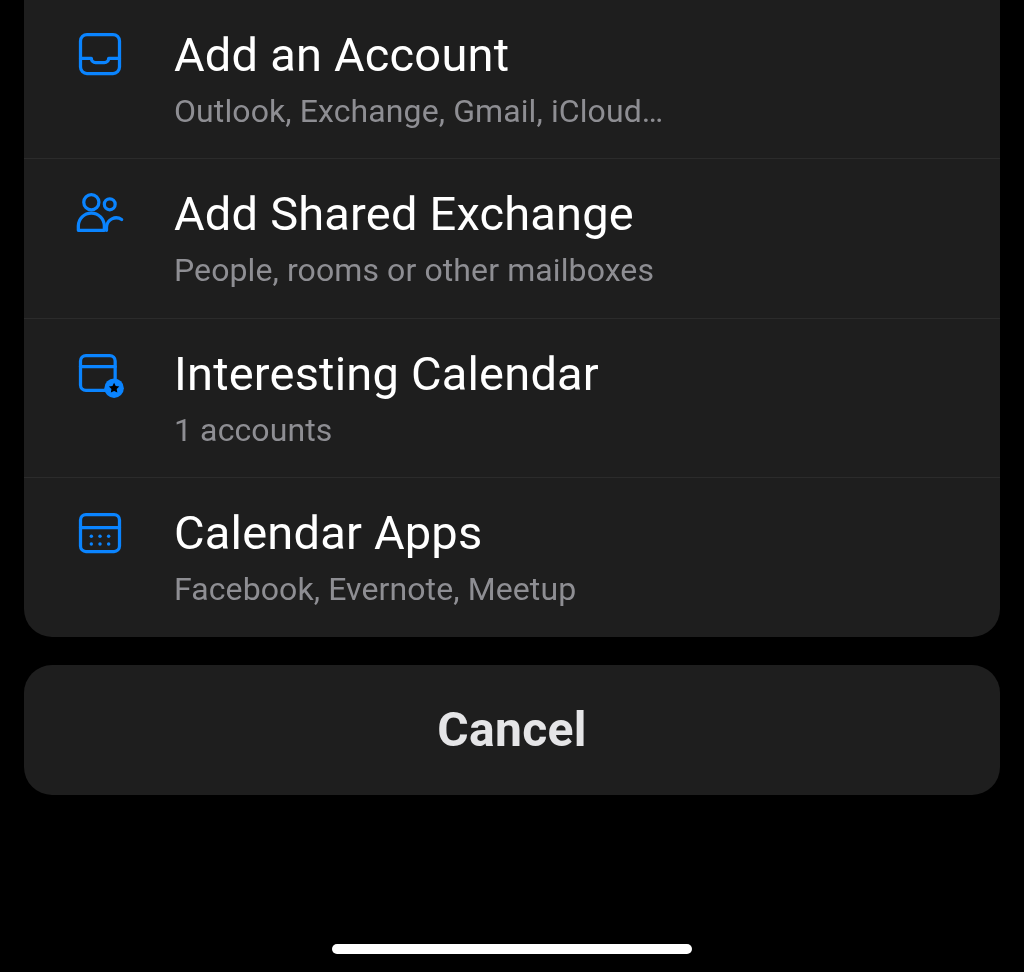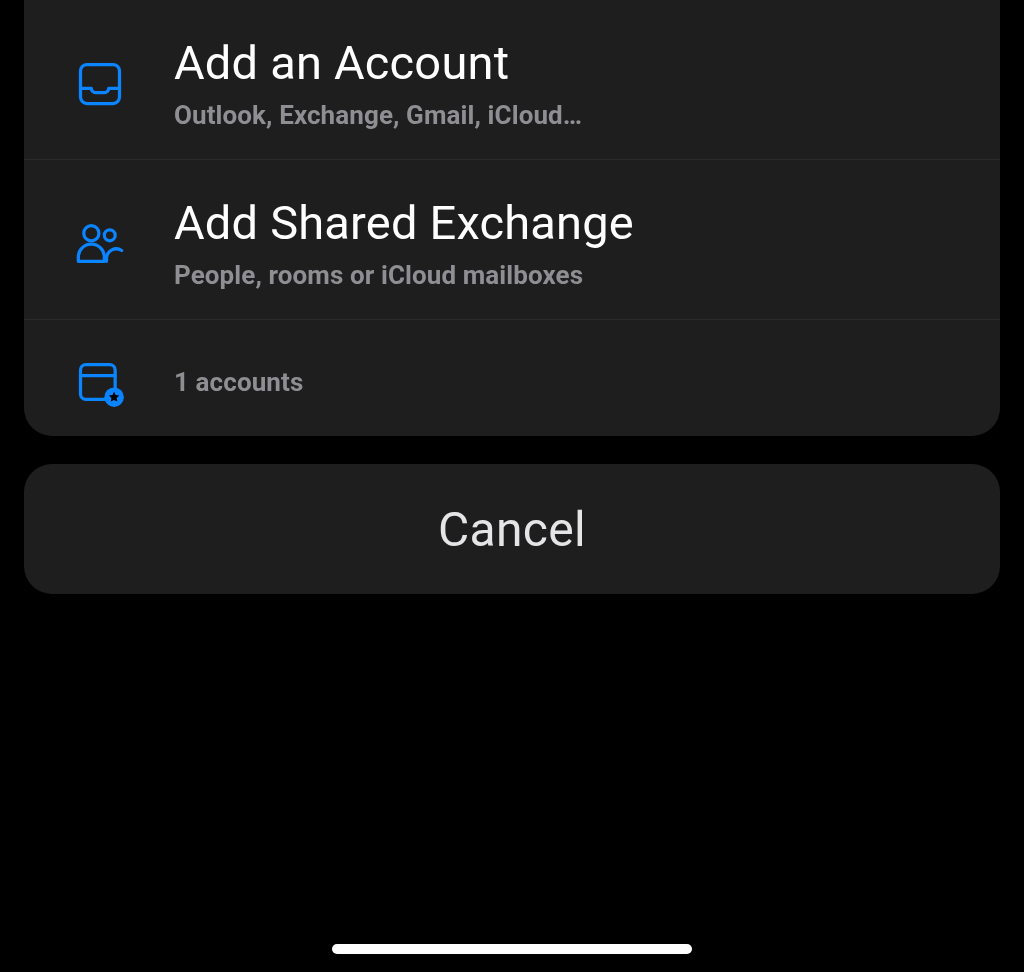--- a/index.html
+++ b/index.html
@@ -21,25 +21,24 @@
       left: 24px;
       right: 24px;
     }
     .menu-list {
       background: #1e1e1e;
       border-radius: 0 0 28px 28px;
       overflow: hidden;
     }
     .menu-item {
       display: flex;
-      align-items: center;
+      align-items: flex-start;
       padding: 28px 30px 28px 30px;
       border-bottom: 1px solid rgba(255,255,255,0.06);
       cursor: pointer;
-      margin-top: 8px;
     }
     .menu-item:last-child {
       border-bottom: none;
     }
     .icon-wrap {
       width: 120px;
       display: flex;
       align-items: center;
       justify-content: flex-start;
       padding-left: 20px;
@@ -58,42 +57,42 @@
     }
     .item-title {
       color: #ffffff;
       font-size: 47px;
       font-weight: 400;
       letter-spacing: 0.2px;
       line-height: 1.15;
     }
     .item-subtitle {
       color: #8e8e93;
-      font-size: 26px;
-      font-weight: 700;
+      font-size: 32px;
+      font-weight: 400;
       letter-spacing: 0.1px;
       line-height: 1.2;
       white-space: nowrap;
       overflow: hidden;
       text-overflow: ellipsis;
     }
     .cancel-button {
       margin-top: 28px;
       background: #1e1e1e;
       border-radius: 28px;
       height: 130px;
       display: flex;
       align-items: center;
       justify-content: center;
       cursor: pointer;
     }
     .cancel-label {
       color: #e5e5e7;
       font-size: 48px;
-      font-weight: 400;
+      font-weight: 700;
       letter-spacing: 0.3px;
     }
     .home-indicator {
       position: absolute;
       bottom: 18px;
       left: 50%;
       transform: translateX(-50%);
       width: 360px;
       height: 10px;
       background: #ffffff;
@@ -123,38 +122,57 @@
       <div class="icon-wrap">
         <svg viewBox="0 0 48 48" fill="none" stroke="#0a84ff" stroke-width="3" stroke-linecap="round" stroke-linejoin="round">
           <circle cx="16" cy="14" r="7"></circle>
           <circle cx="33" cy="16" r="5"></circle>
           <path d="M4 40 v-4 a12 12 0 0 1 24 0 v4 z"></path>
           <path d="M30 40 v-3 a9 9 0 0 1 14 -7"></path>
         </svg>
       </div>
       <div class="text-wrap">
         <div class="item-title">Add Shared Exchange</div>
-        <div class="item-subtitle">People, rooms or iCloud mailboxes</div>
+        <div class="item-subtitle">People, rooms or other mailboxes</div>
       </div>
     </div>
 
     <div class="menu-item">
       <div class="icon-wrap">
         <svg viewBox="0 0 48 48" fill="none" stroke="#0a84ff" stroke-width="3" stroke-linecap="round" stroke-linejoin="round">
           <rect x="6" y="8" width="32" height="32" rx="5"></rect>
           <line x1="6" y1="18" x2="38" y2="18"></line>
           <circle cx="37" cy="38" r="9" fill="#0a84ff" stroke="none"></circle>
           <path d="M37 33 l1.5 3 3.3 0.5 -2.4 2.3 0.6 3.3 -3 -1.6 -3 1.6 0.6 -3.3 -2.4 -2.3 3.3 -0.5 z" fill="#000" stroke="none"></path>
         </svg>
       </div>
       <div class="text-wrap">
+        <div class="item-title">Interesting Calendar</div>
         <div class="item-subtitle">1 accounts</div>
       </div>
     </div>
 
+    <div class="menu-item">
+      <div class="icon-wrap">
+        <svg viewBox="0 0 48 48" fill="none" stroke="#0a84ff" stroke-width="3" stroke-linecap="round" stroke-linejoin="round">
+          <rect x="6" y="8" width="36" height="34" rx="5"></rect>
+          <line x1="6" y1="20" x2="42" y2="20"></line>
+          <circle cx="16" cy="28" r="1.6" fill="#0a84ff" stroke="none"></circle>
+          <circle cx="24" cy="28" r="1.6" fill="#0a84ff" stroke="none"></circle>
+          <circle cx="32" cy="28" r="1.6" fill="#0a84ff" stroke="none"></circle>
+          <circle cx="16" cy="35" r="1.6" fill="#0a84ff" stroke="none"></circle>
+          <circle cx="24" cy="35" r="1.6" fill="#0a84ff" stroke="none"></circle>
+          <circle cx="32" cy="35" r="1.6" fill="#0a84ff" stroke="none"></circle>
+        </svg>
+      </div>
+      <div class="text-wrap">
+        <div class="item-title">Calendar Apps</div>
+        <div class="item-subtitle">Facebook, Evernote, Meetup</div>
+      </div>
+    </div>
 
   </div>
 
   <div class="cancel-button">
     <span class="cancel-label">Cancel</span>
   </div>
 </div>
 
 <div class="home-indicator"></div>
 

